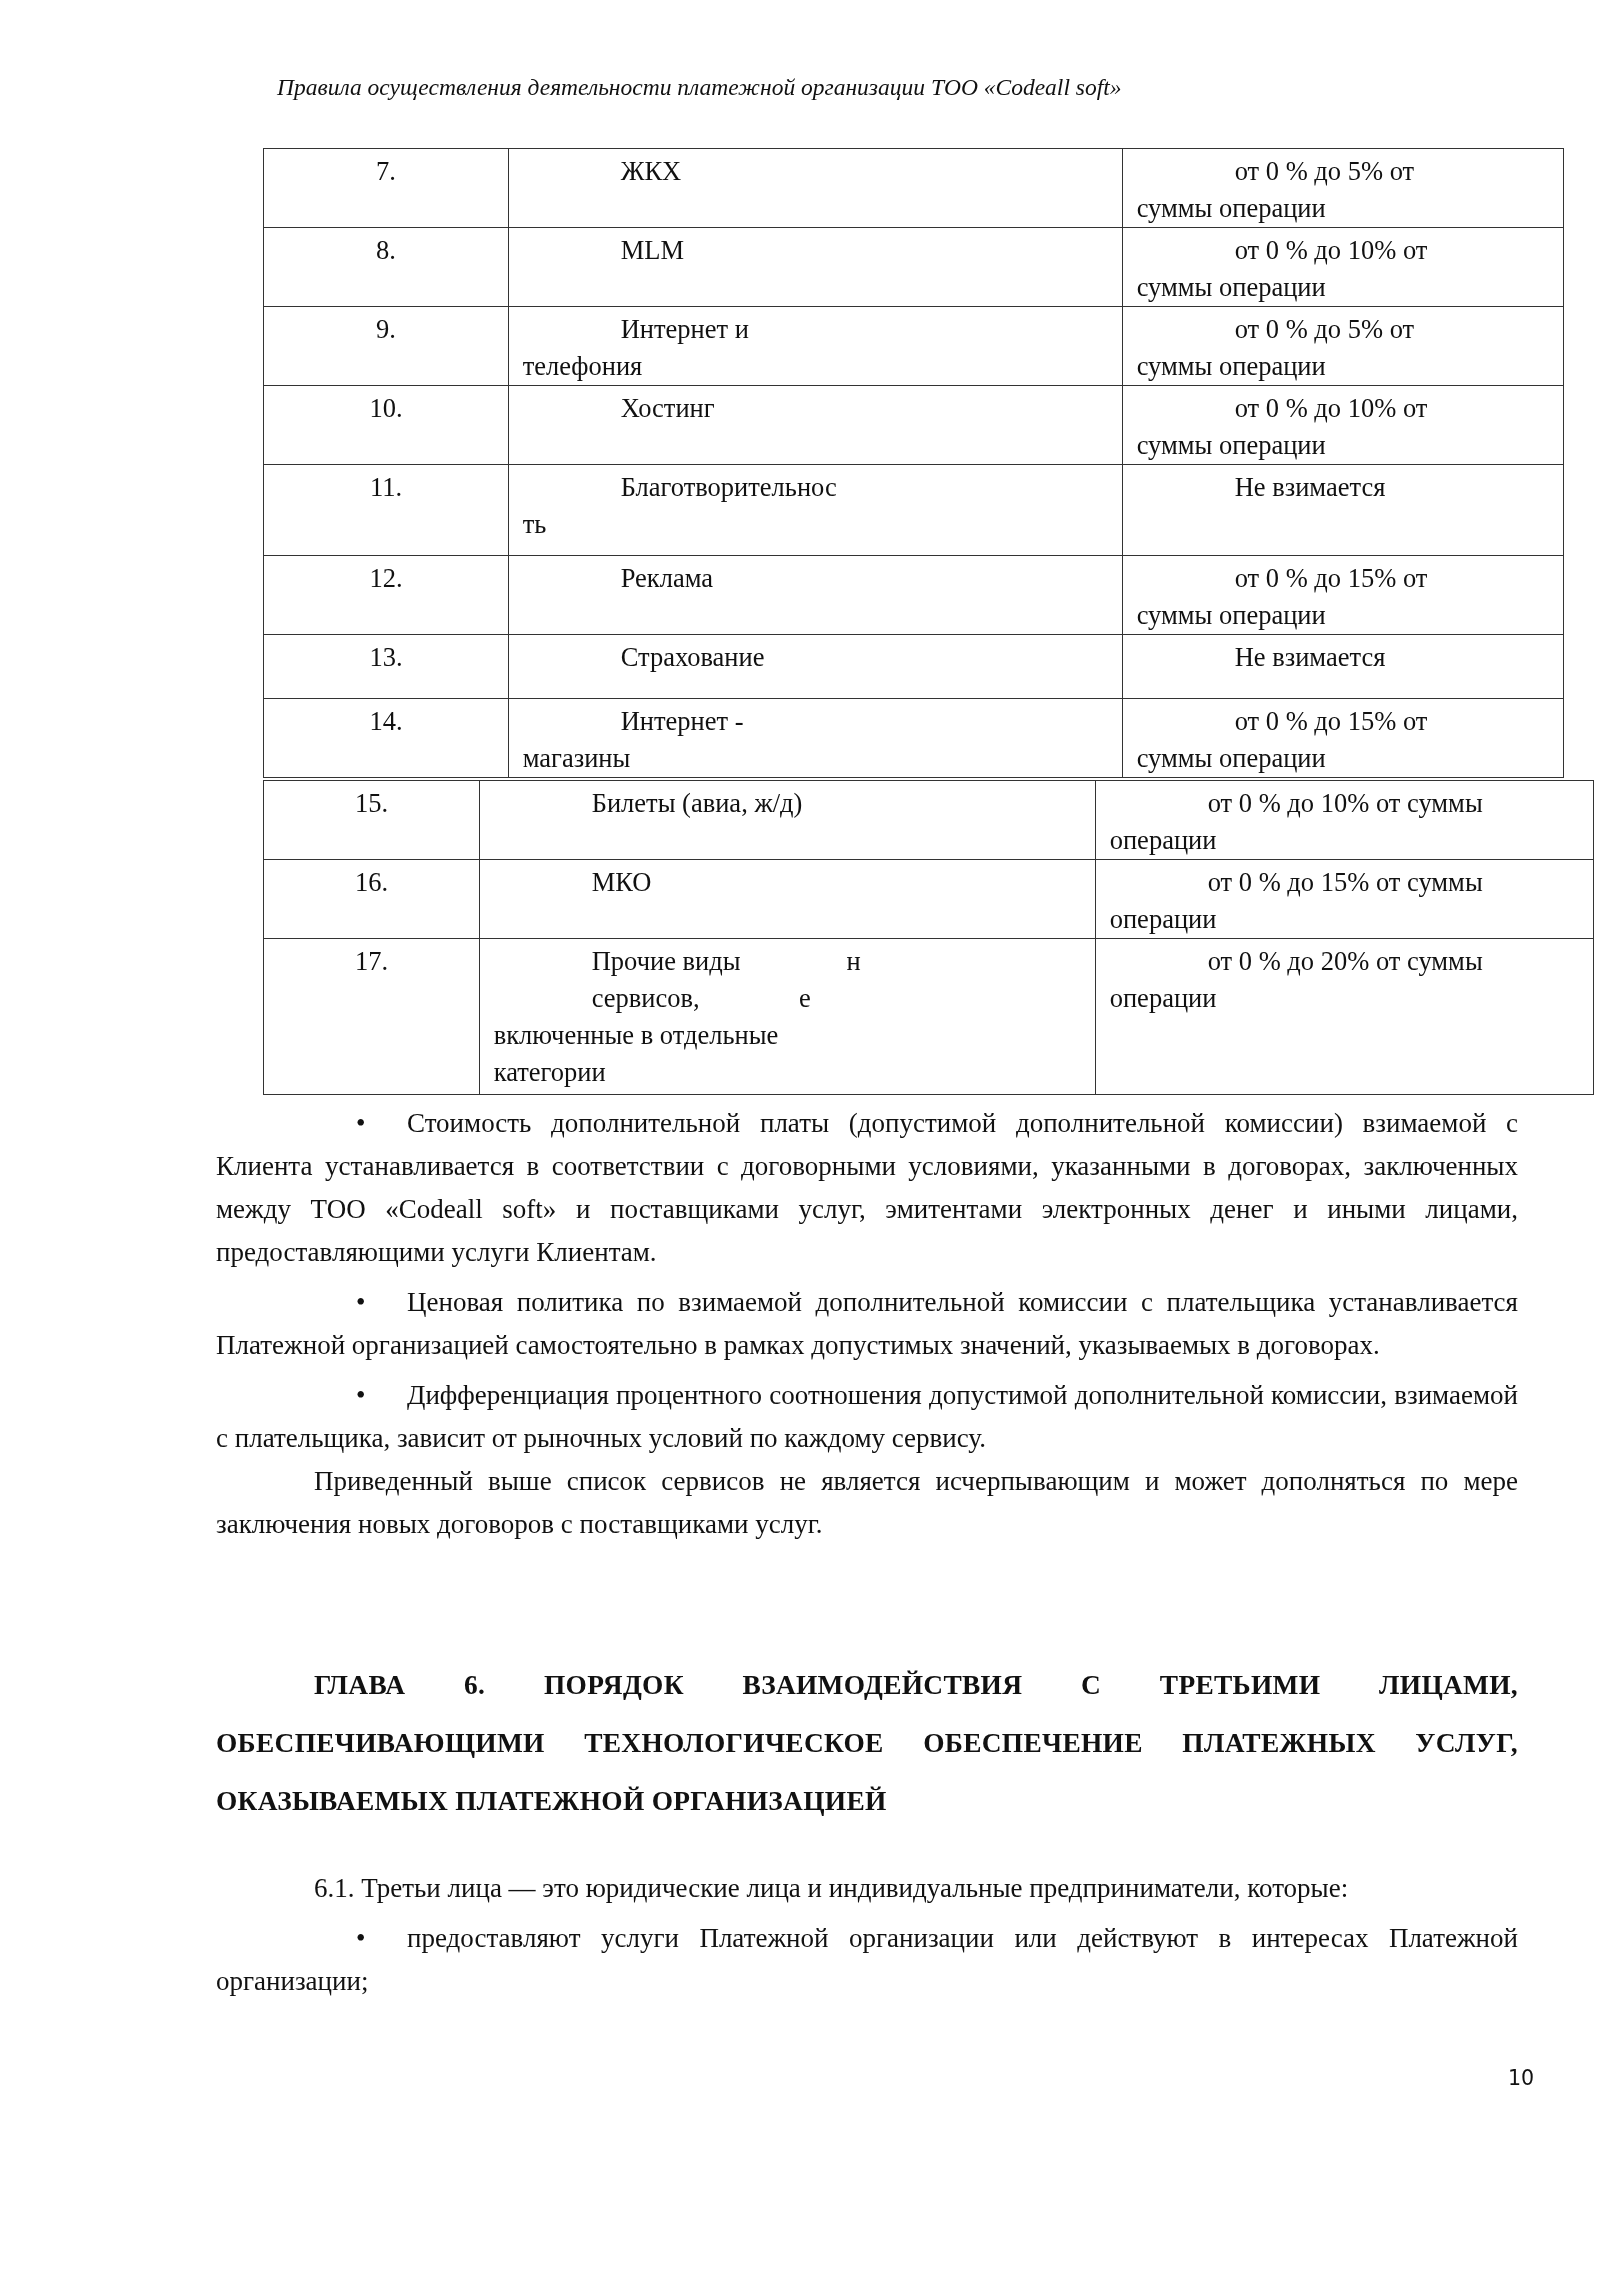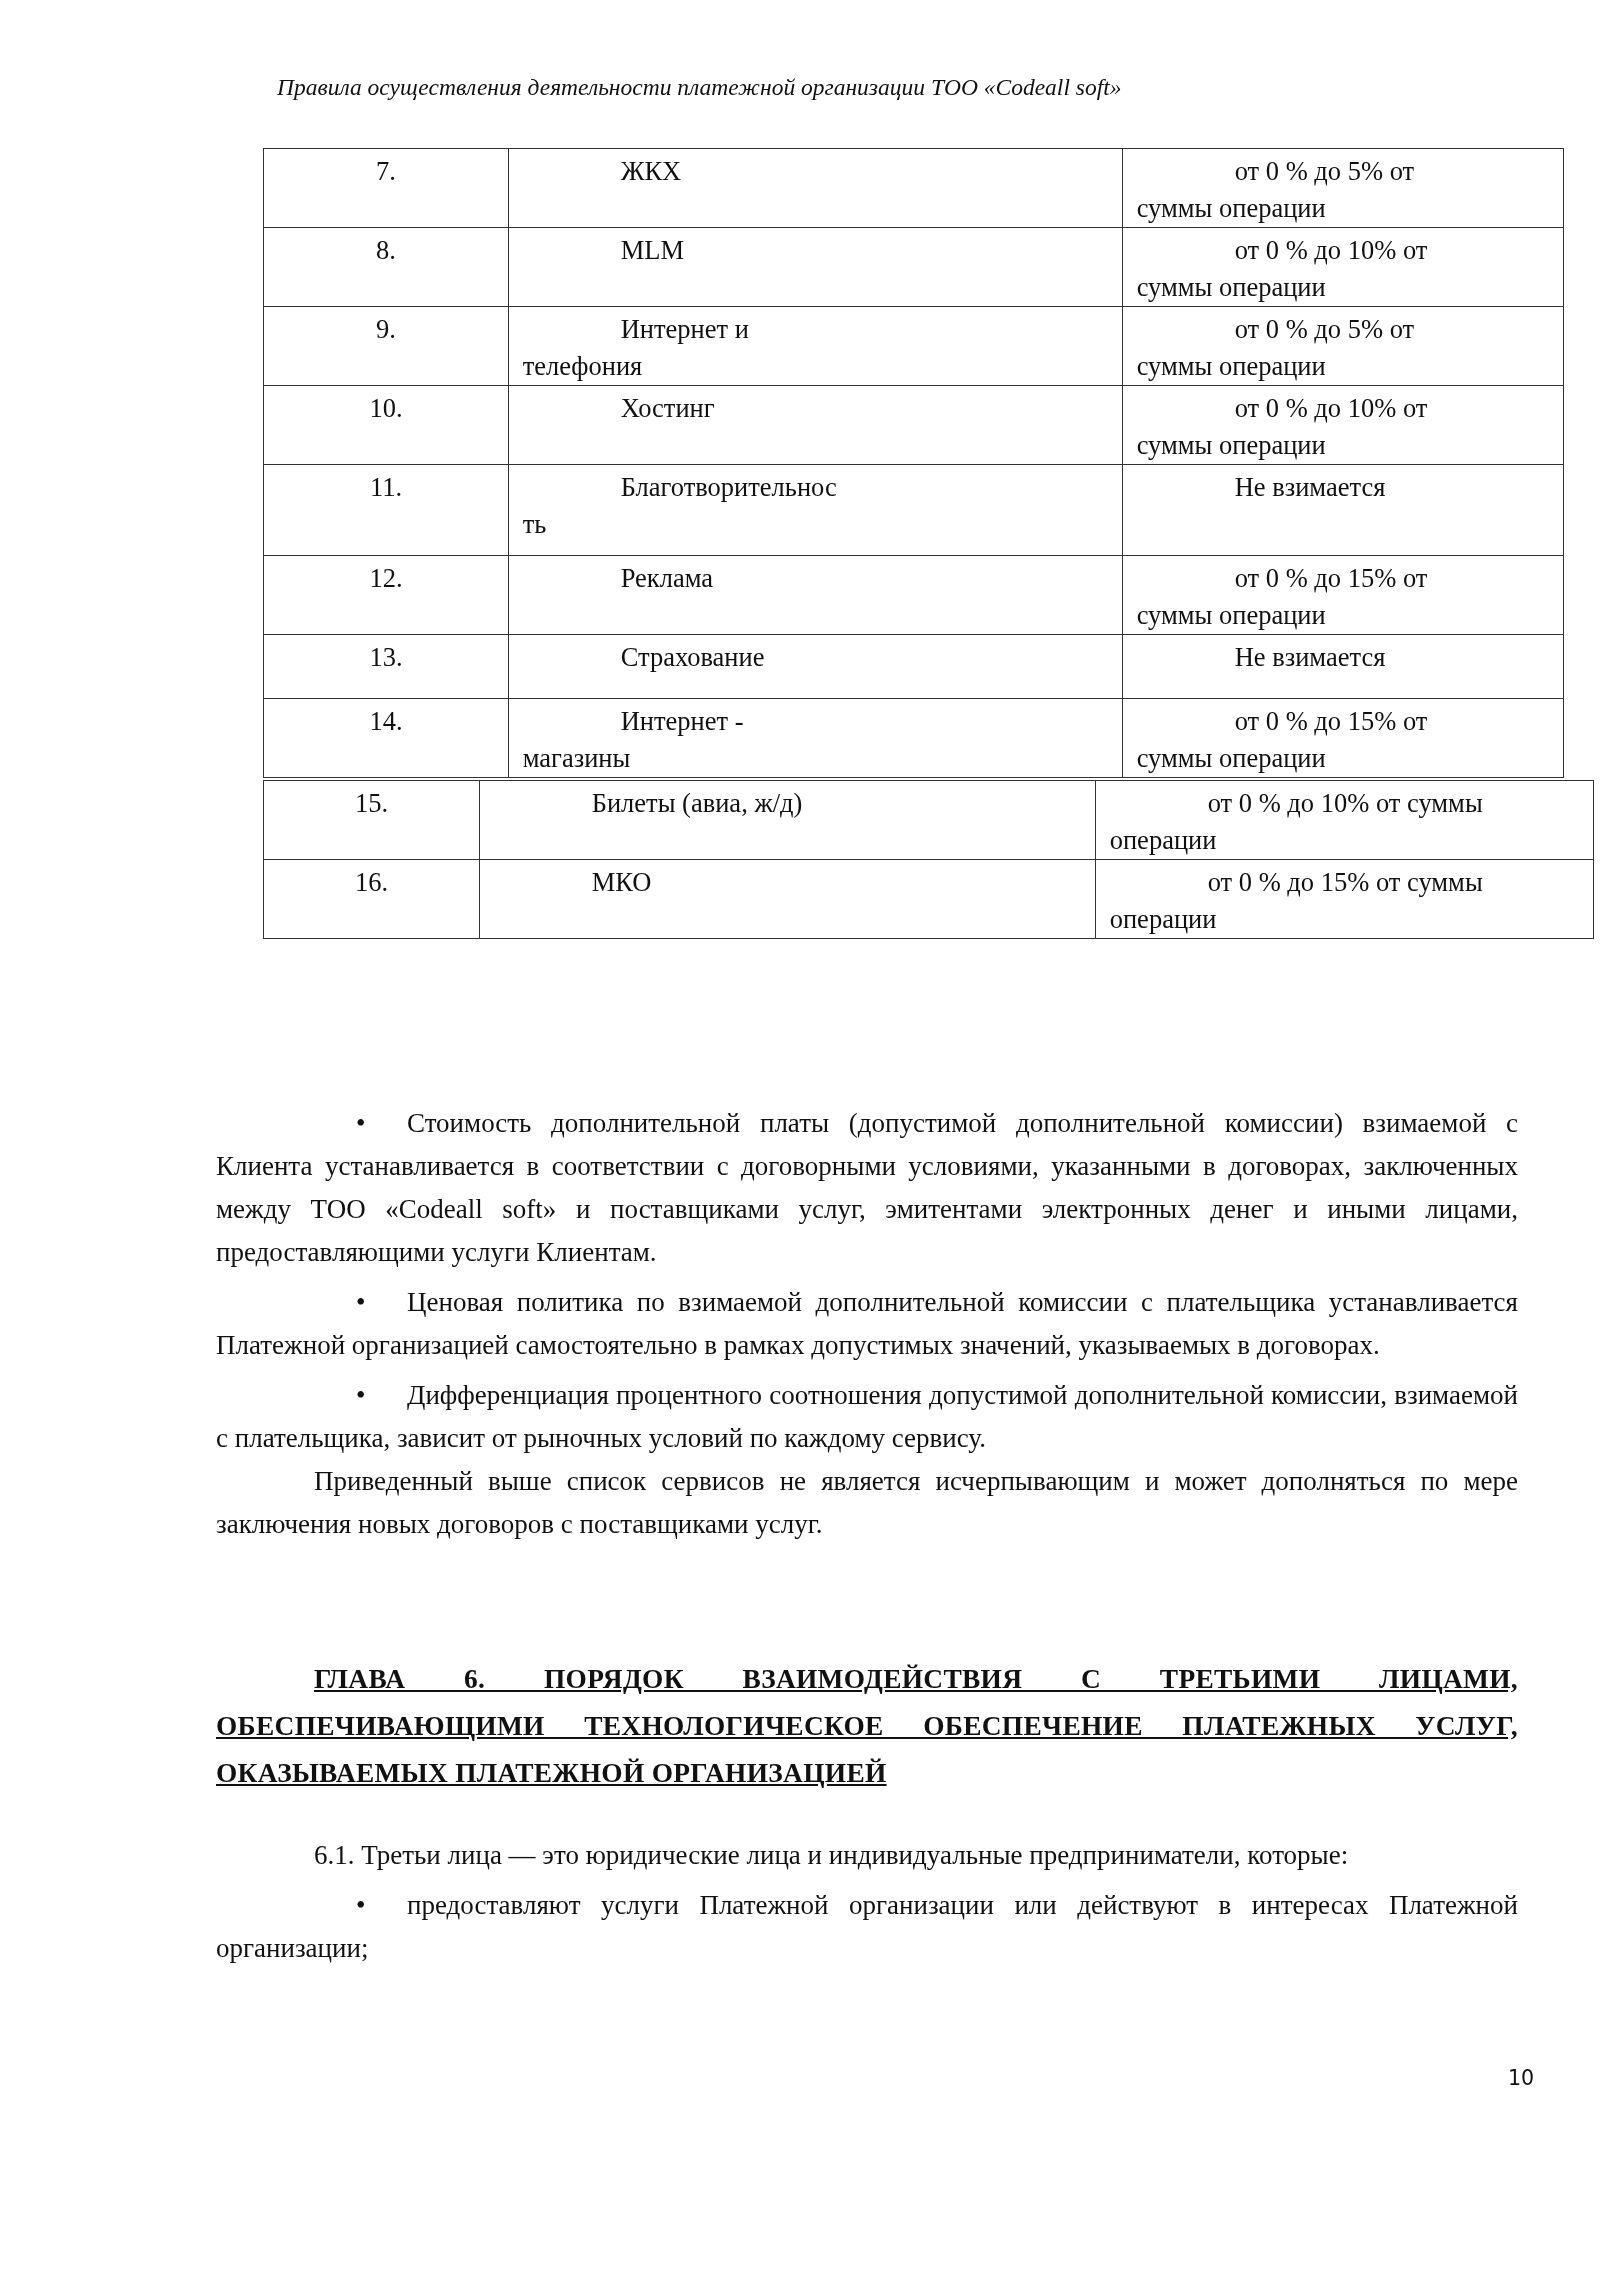--- a/index.html
+++ b/index.html
@@ -14,21 +14,21 @@
   .indent { text-indent:98px; }
   .t1 { left:263px; top:148px; width:1300px; }
   .t1 col.c1 { width:245px; } .t1 col.c2 { width:614px; } .t1 col.c3 { width:441px; }
   .t2 { left:263px; top:780px; width:1329px;padding-left:48px; }
   .t2 col.c1 { width:216px; } .t2 col.c2 { width:616px; } .t2 col.c3 { width:498px; }
   .cell-name { white-space:pre-wrap; }
 
   .body-text { position:absolute; left:216px; width:1302px; font-size:27px; line-height:43px; text-align:justify; }
   .p { margin:0; text-indent:98px; text-align:justify; }
   .bullet-p { margin:0; text-align:justify; }
-  .heading { margin:0; font-weight:bold; font-size:27.4px; line-height:47px; text-indent:98px; text-align:justify; letter-spacing:0.3px;text-decoration:underline; }
+  .heading { margin:0; font-weight:bold; font-size:27.4px; line-height:58px; text-indent:98px; text-align:justify; letter-spacing:0.3px; }
   .page-num { left:1476px; top:2066px; font-family:"DejaVu Sans","Liberation Sans",sans-serif; font-size:20.6px; }
 </style>
 </head>
 <body>
 
 <div class="abs header">Правила осуществления деятельности платежной организации ТОО «Codeall soft»</div>
 
 <table class="tbl t1">
   <colgroup>
       <col class="c1">
@@ -147,20 +147,33 @@
     <tr style="height:78px">
       <td class="num">16.</td>
       <td>
           <div class="indent">МКО</div>
         </td>
       <td>
           <div class="indent">от 0 % до 15% от суммы</div>
           <div>операции</div>
         </td>
     </tr>
+    <tr style="height:156px">
+      <td class="num">17.</td>
+      <td>
+        <div class="indent cell-name">Прочие виды                н</div>
+        <div class="indent cell-name">сервисов,               е</div>
+        <div class="cell-name">включенные в отдельные</div>
+        <div class="cell-name">категории</div>
+      </td>
+      <td>
+          <div class="indent">от 0 % до 20% от суммы</div>
+          <div>операции</div>
+        </td>
+    </tr>
   </tbody>
 </table>
 
 <div class="body-text" style="top:1102px">
   <p class="bullet-p" style="text-indent:191px; position:relative;">
     <span class="abs" style="left:108px; top:0; text-indent:0">•</span><span>Стоимость дополнительной платы (допустимой дополнительной комиссии) взимаемой с Клиента устанавливается в соответствии с договорными условиями, указанными в договорах, заключенных между ТОО «Codeall soft» и поставщиками услуг, эмитентами электронных денег и иными лицами, предоставляющими услуги Клиентам.</span>
   </p>
   <p class="bullet-p" style="text-indent:191px; position:relative; margin-top:6.9px;">
     <span class="abs" style="left:108px; top:0; text-indent:0">•</span><span>Ценовая политика по взимаемой дополнительной комиссии с плательщика устанавливается Платежной организацией самостоятельно в рамках допустимых значений, указываемых в договорах.</span>
   </p>

